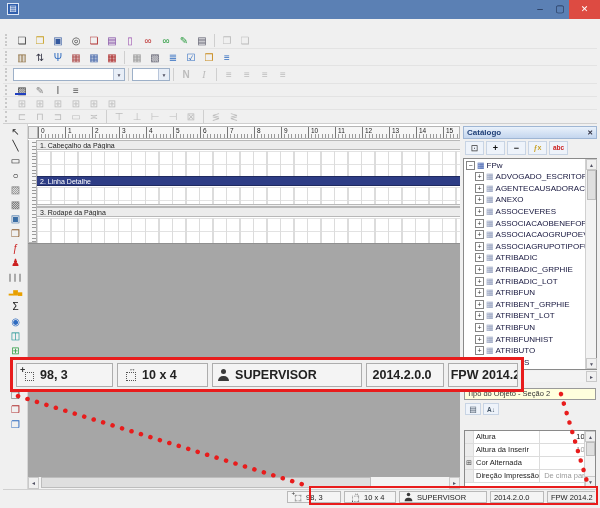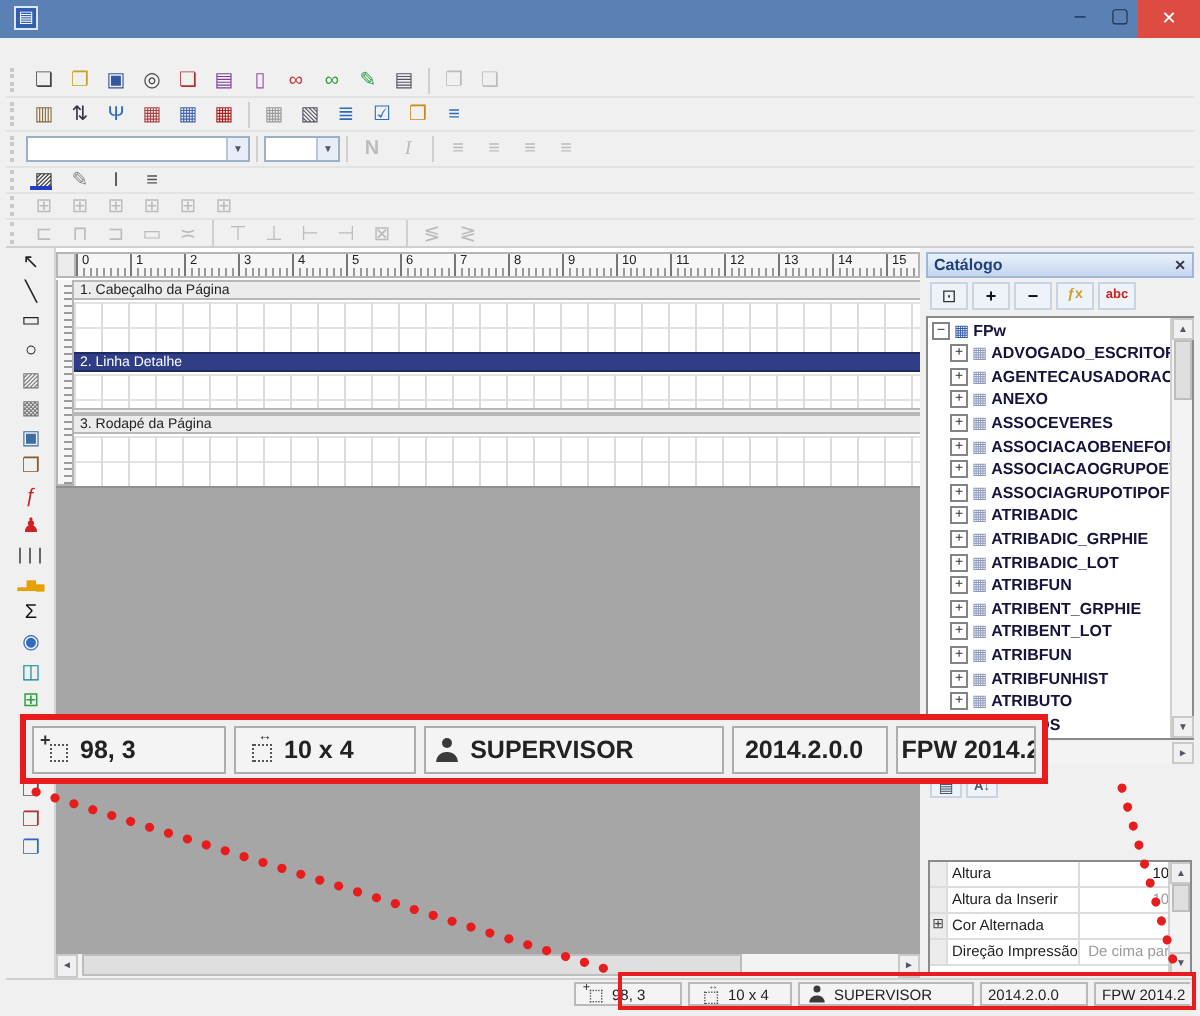--- a/index.html
+++ b/index.html
@@ -48,21 +48,21 @@
   .panelhdr{height:13px;background:linear-gradient(#e9f1fb,#c4d6ee);border:1px solid #9fb6d4;display:flex;align-items:center;font-size:8px;font-weight:bold;color:#1f3f77;padding:0 3px;}
   .panelhdr .x{margin-left:auto;font-size:7px;color:#334;}
   .catalog{left:463px;top:126px;width:134px;height:256px;background:#f0f0f0;}
   .cat-tools{height:17px;display:flex;align-items:center;gap:2px;padding:1px 2px;}
   .cat-tool{width:19px;height:14px;display:flex;align-items:center;justify-content:center;font-size:9px;border:1px solid #c8d4e4;background:#eef3fa;}
   .treebox{position:absolute;left:0;top:32px;width:134px;height:212px;background:#fff;border:1px solid #8a8a8a;overflow:hidden;}
   .trow{display:flex;align-items:center;height:11.6px;padding-left:2px;gap:2px;white-space:nowrap;overflow:hidden;}
   .trow.root{height:12px;}
   .expbox{flex:none;width:9px;height:9px;border:1px solid #848484;background:#fff;font-size:7px;line-height:7px;text-align:center;color:#333;}
   .ticon{flex:none;font-size:8px;color:#8a97b8;}
-  .tlabel{font-size:8px;font-weight:bold;color:#14143c;}
+  .tlabel{font-size:8px;font-weight:normal;color:#14143c;}
   .vscroll{position:absolute;right:1px;top:33px;width:11px;height:210px;background:#f3f3f3;border-left:1px solid #d0d0d0;}
   .sbtn{width:11px;height:11px;background:#f0f0f0;border:1px solid #c9c9c9;font-size:5px;color:#556;display:flex;align-items:center;justify-content:center;}
   .sthumb{width:9px;margin-left:1px;background:#dfdfdf;border:1px solid #bdbdbd;}
   .cat-hscroll{position:absolute;left:0;top:245px;width:134px;height:11px;background:#f3f3f3;display:flex;justify-content:space-between;}
 
   .props{left:463px;top:386px;width:134px;height:103px;background:#f0f0f0;}
   .selector{margin:2px 1px;height:12px;background:#ffffdd;border:1px solid #9a9a9a;font-size:7.5px;color:#333;line-height:10px;padding-left:2px;overflow:hidden;white-space:nowrap;}
   .ptools{display:flex;gap:2px;padding:1px 2px;height:14px;}
   .ptool{width:16px;height:12px;border:1px solid #c8d4e4;background:#eef3fa;font-size:8px;display:flex;align-items:center;justify-content:center;}
   .pgrid{position:absolute;left:1px;top:44px;width:132px;height:58px;background:#fff;border:1px solid #8a8a8a;overflow:hidden;}
@@ -413,20 +413,21 @@
       <div class="sthumb" style="height:30px;"></div>
       <div class="sbtn" style="position:absolute;bottom:0;">▼</div>
     </div>
     <div class="cat-hscroll">
       <div class="sbtn">◄</div>
       <div class="sbtn">►</div>
     </div>
   </div>
 
   <div class="abs props">
+    <div class="selector">Tipo do Objeto - Seção 2</div>
     <div class="ptools">
 
     <span class="ptool" style=";color:#456">▤</span>
         <span class="ptool" style=";color:#456;font-size:6.5px;font-weight:bold">A↓</span>
       </div>
     <div class="pgrid">
       <div class="prow">
         <span class="pgut"></span>
         <span class="pname">Altura</span>
         <span class="pval">10.58</span>

